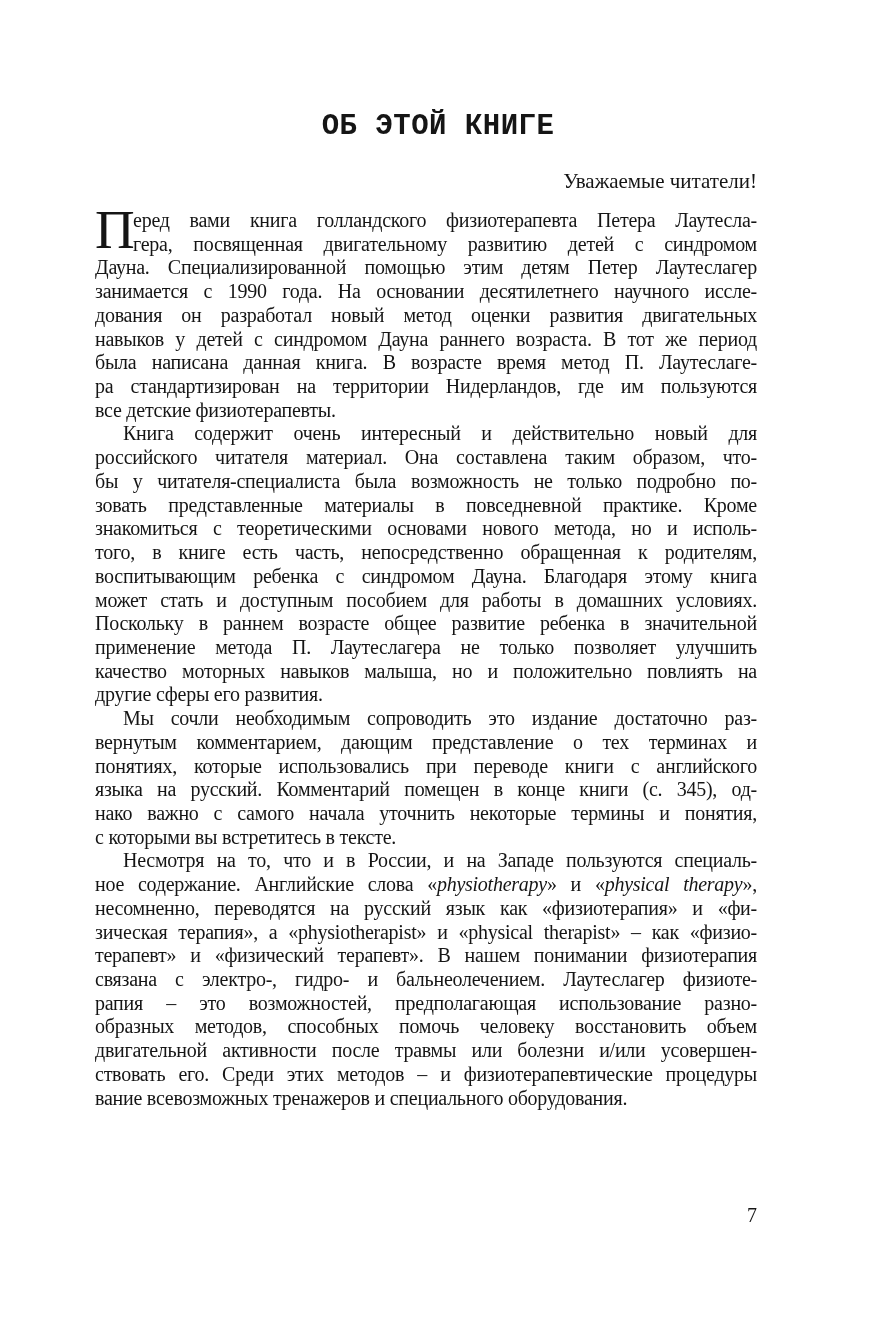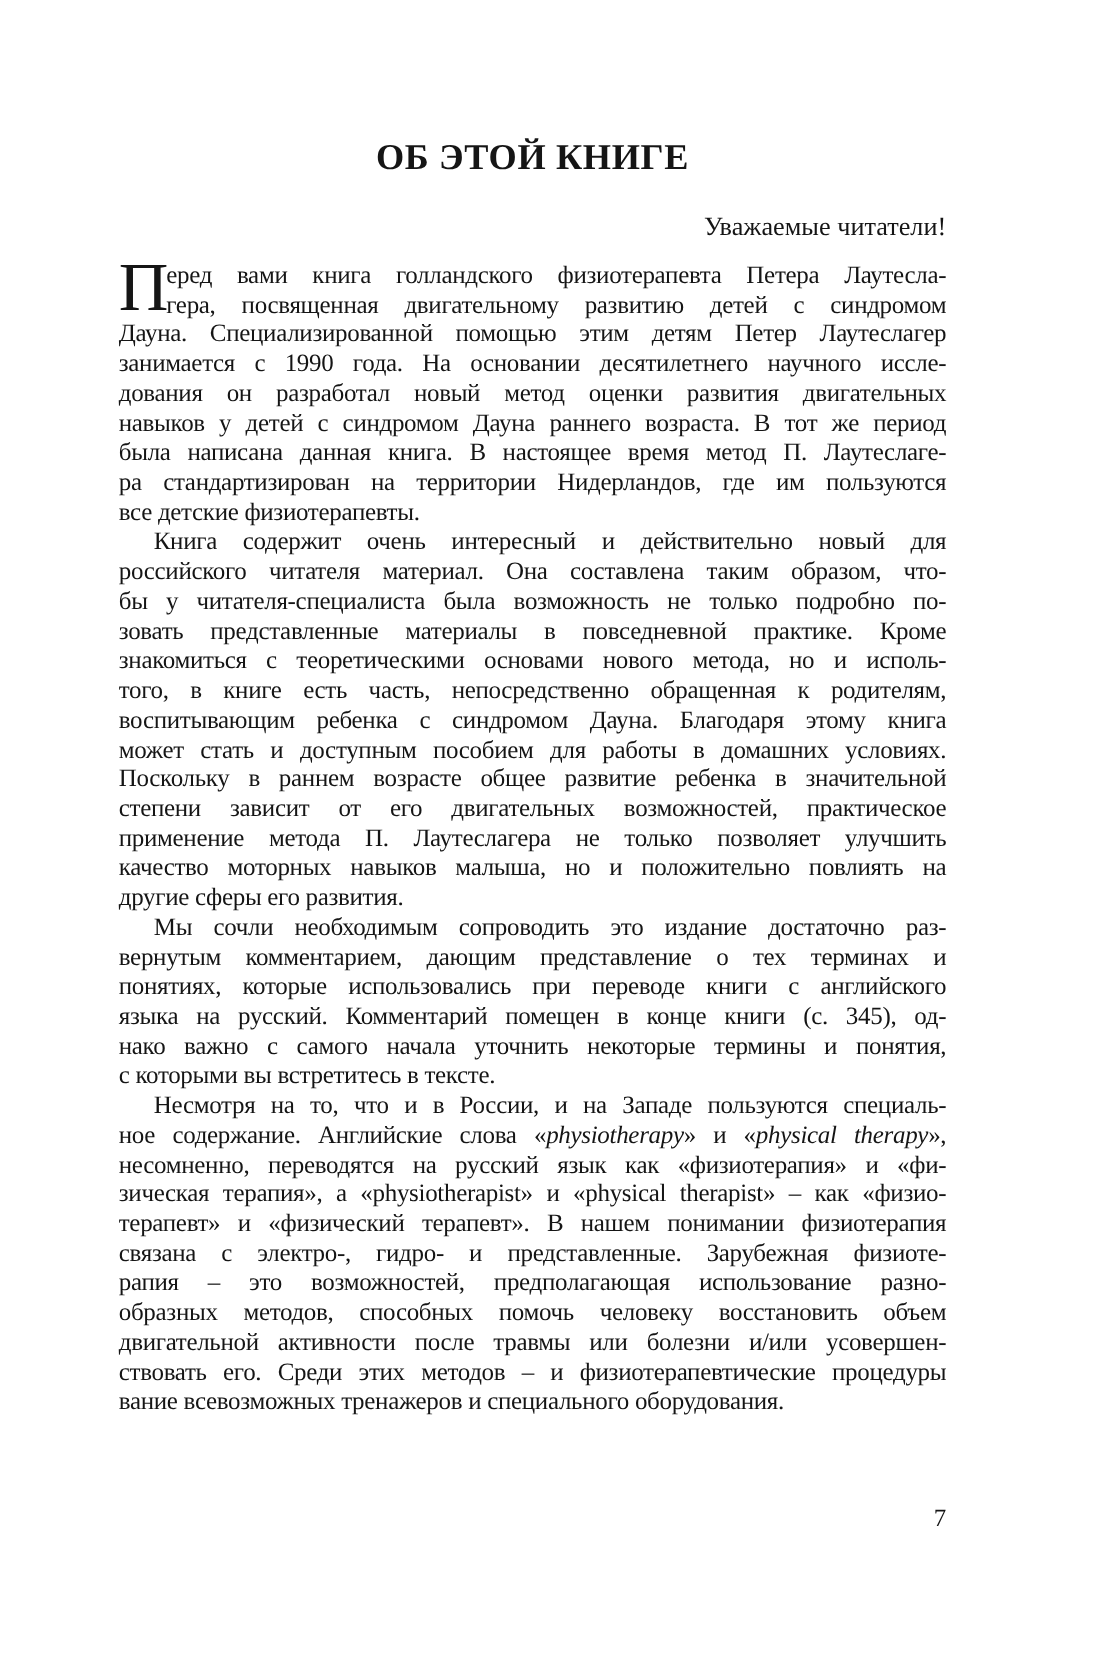--- a/index.html
+++ b/index.html
@@ -6,23 +6,23 @@
   body {
     width: 886px; height: 1329px;
     background: #ffffff;
     position: relative;
     font-family: "Liberation Serif", serif;
     color: #151515;
     overflow: hidden;
   }
   .page { position: absolute; inset: 0; }
   .book-title {
-    position: absolute; left: 95px; top: 110px; width: 662px;
+    position: absolute; left: 107px; top: 110px; width: 662px;
     text-align: center;
-    font-family: Liberation Serif, serif;
+    font-family: Liberation Mono, monospace;
     font-weight: bold;
     font-size: 29px;
     letter-spacing: 0.5px;
     white-space: nowrap;
   }
   .salutation {
     position: absolute; left: 95px; top: 169px; width: 662px;
     text-align: right;
     font-size: 21px;
   }
@@ -65,54 +65,53 @@
   <span class="dropcap">П</span>
 
   <div class="body-text">
     <div class="para dropcap-para">
         <div class="line">еред вами книга голландского физиотерапевта Петера Лаутесла-</div>
         <div class="line">гера, посвященная двигательному развитию детей с синдромом</div>
         <div class="line">Дауна. Специализированной помощью этим детям Петер Лаутеслагер</div>
         <div class="line">занимается с 1990 года. На основании десятилетнего научного иссле-</div>
         <div class="line">дования он разработал новый метод оценки развития двигательных</div>
         <div class="line">навыков у детей с синдромом Дауна раннего возраста. В тот же период</div>
-        <div class="line">была написана данная книга. В настоящее время метод П. Лаутеслаге-</div>
+        <div class="line">была написана данная книга. В возрасте время метод П. Лаутеслаге-</div>
         <div class="line">ра стандартизирован на территории Нидерландов, где им пользуются</div>
         <div class="line last">все детские физиотерапевты.</div>
       </div>
     <div class="para indent-first">
         <div class="line">Книга содержит очень интересный и действительно новый для</div>
         <div class="line">российского читателя материал. Она составлена таким образом, что-</div>
         <div class="line">бы у читателя-специалиста была возможность не только подробно по-</div>
         <div class="line">зовать представленные материалы в повседневной практике. Кроме</div>
         <div class="line">знакомиться с теоретическими основами нового метода, но и исполь-</div>
         <div class="line">того, в книге есть часть, непосредственно обращенная к родителям,</div>
         <div class="line">воспитывающим ребенка с синдромом Дауна. Благодаря этому книга</div>
         <div class="line">может стать и доступным пособием для работы в домашних условиях.</div>
         <div class="line">Поскольку в раннем возрасте общее развитие ребенка в значительной</div>
-        <div class="line">степени зависит от его двигательных возможностей, практическое</div>
         <div class="line">применение метода П. Лаутеслагера не только позволяет улучшить</div>
         <div class="line">качество моторных навыков малыша, но и положительно повлиять на</div>
         <div class="line last">другие сферы его развития.</div>
       </div>
     <div class="para indent-first">
         <div class="line">Мы сочли необходимым сопроводить это издание достаточно раз-</div>
         <div class="line">вернутым комментарием, дающим представление о тех терминах и</div>
         <div class="line">понятиях, которые использовались при переводе книги с английского</div>
         <div class="line">языка на русский. Комментарий помещен в конце книги (с. 345), од-</div>
         <div class="line">нако важно с самого начала уточнить некоторые термины и понятия,</div>
         <div class="line last">с которыми вы встретитесь в тексте.</div>
       </div>
     <div class="para indent-first">
         <div class="line">Несмотря на то, что и в России, и на Западе пользуются специаль-</div>
         <div class="line"><span>ное содержание. Английские слова «</span><i>physiotherapy</i><span>» и «</span><i>physical therapy</i><span>»,</span></div>
         <div class="line">несомненно, переводятся на русский язык как «физиотерапия» и «фи-</div>
         <div class="line">зическая терапия», а «physiotherapist» и «physical therapist» – как «физио-</div>
         <div class="line">терапевт» и «физический терапевт». В нашем понимании физиотерапия</div>
-        <div class="line">связана с электро-, гидро- и представленные. Зарубежная физиоте-</div>
+        <div class="line">связана с электро-, гидро- и бальнеолечением. Лаутеслагер физиоте-</div>
         <div class="line">рапия – это возможностей, предполагающая использование разно-</div>
         <div class="line">образных методов, способных помочь человеку восстановить объем</div>
         <div class="line">двигательной активности после травмы или болезни и/или усовершен-</div>
         <div class="line">ствовать его. Среди этих методов – и физиотерапевтические процедуры</div>
         <div class="line last">вание всевозможных тренажеров и специального оборудования.</div>
       </div>
   </div>
 
   <div class="page-number">7</div>
 

